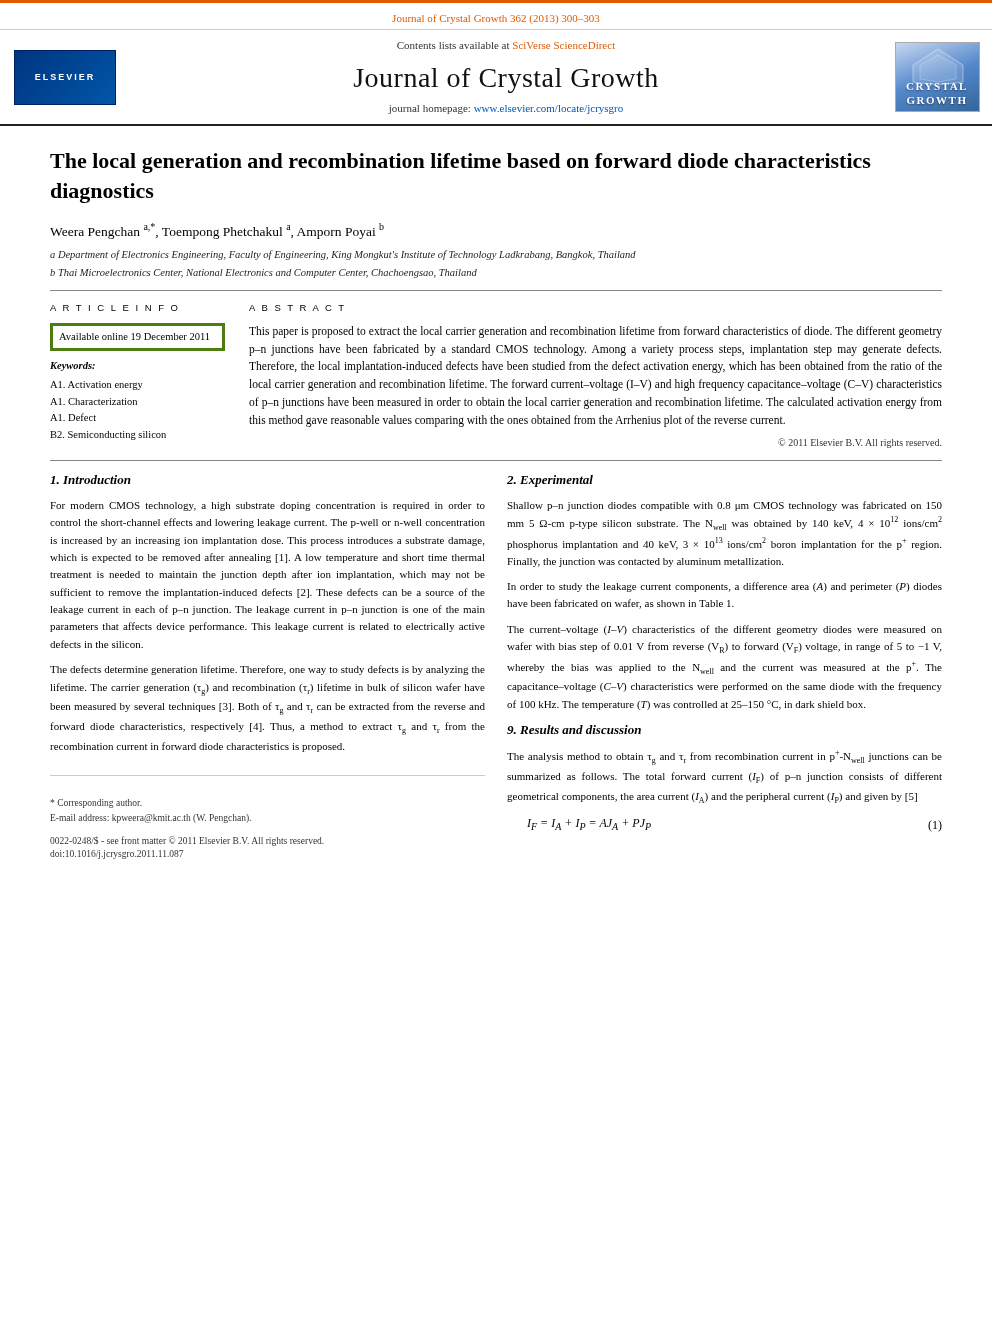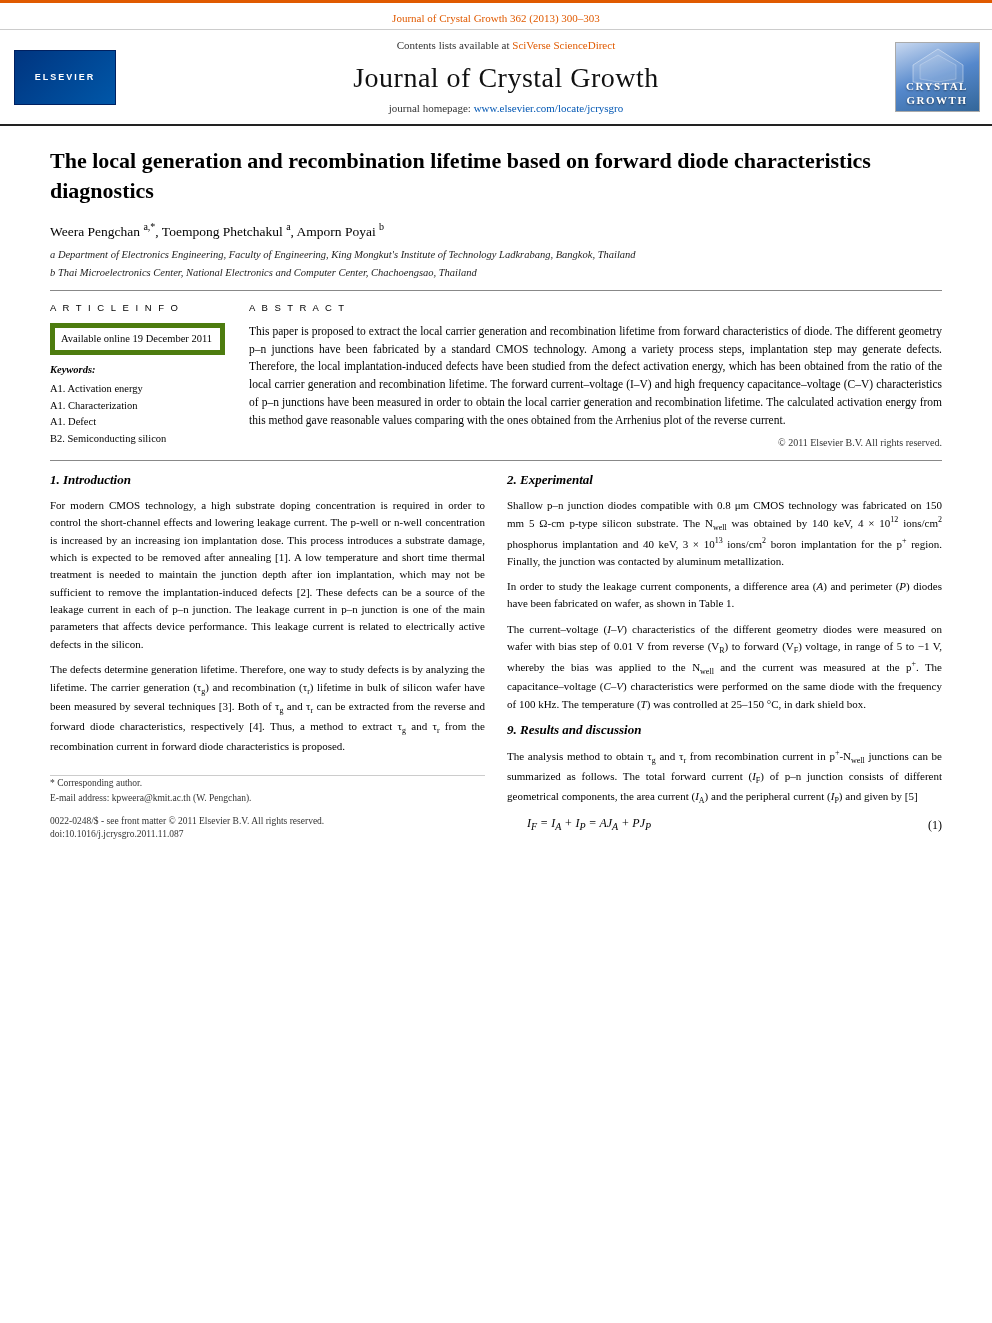--- a/index.html
+++ b/index.html
@@ -172,21 +172,21 @@
       font-family: Arial, sans-serif;
       color: #000;
       margin-bottom: 8px;
       font-weight: normal;
     }
     .available-online {
       font-size: 10.5px;
       color: #000;
       margin-bottom: 8px;
       padding: 4px 6px;
-      border: 5px solid #4d7c0f;
+      border: 3px solid #4d7c0f;
     }
     .keywords-label {
       font-size: 10.5px;
       font-style: italic;
       margin-bottom: 4px;
       font-weight: bold;
     }
     .keyword-item {
       font-size: 10.5px;
       margin-bottom: 2px;
@@ -226,21 +226,21 @@
       text-align: justify;
       color: #000;
       margin-bottom: 8px;
     }
     .body-text sup, .body-text sub {
       font-size: 8px;
     }
     .footnote-area {
       border-top: 1px solid #ccc;
       margin-top: 20px;
-      padding-top: 0;
+      padding-top: 20px;
     }
     .footnote-text {
       font-size: 9.5px;
       color: #333;
       line-height: 1.5;
     }
     .bottom-info {
       font-size: 9.5px;
       color: #333;
       margin-top: 10px;

